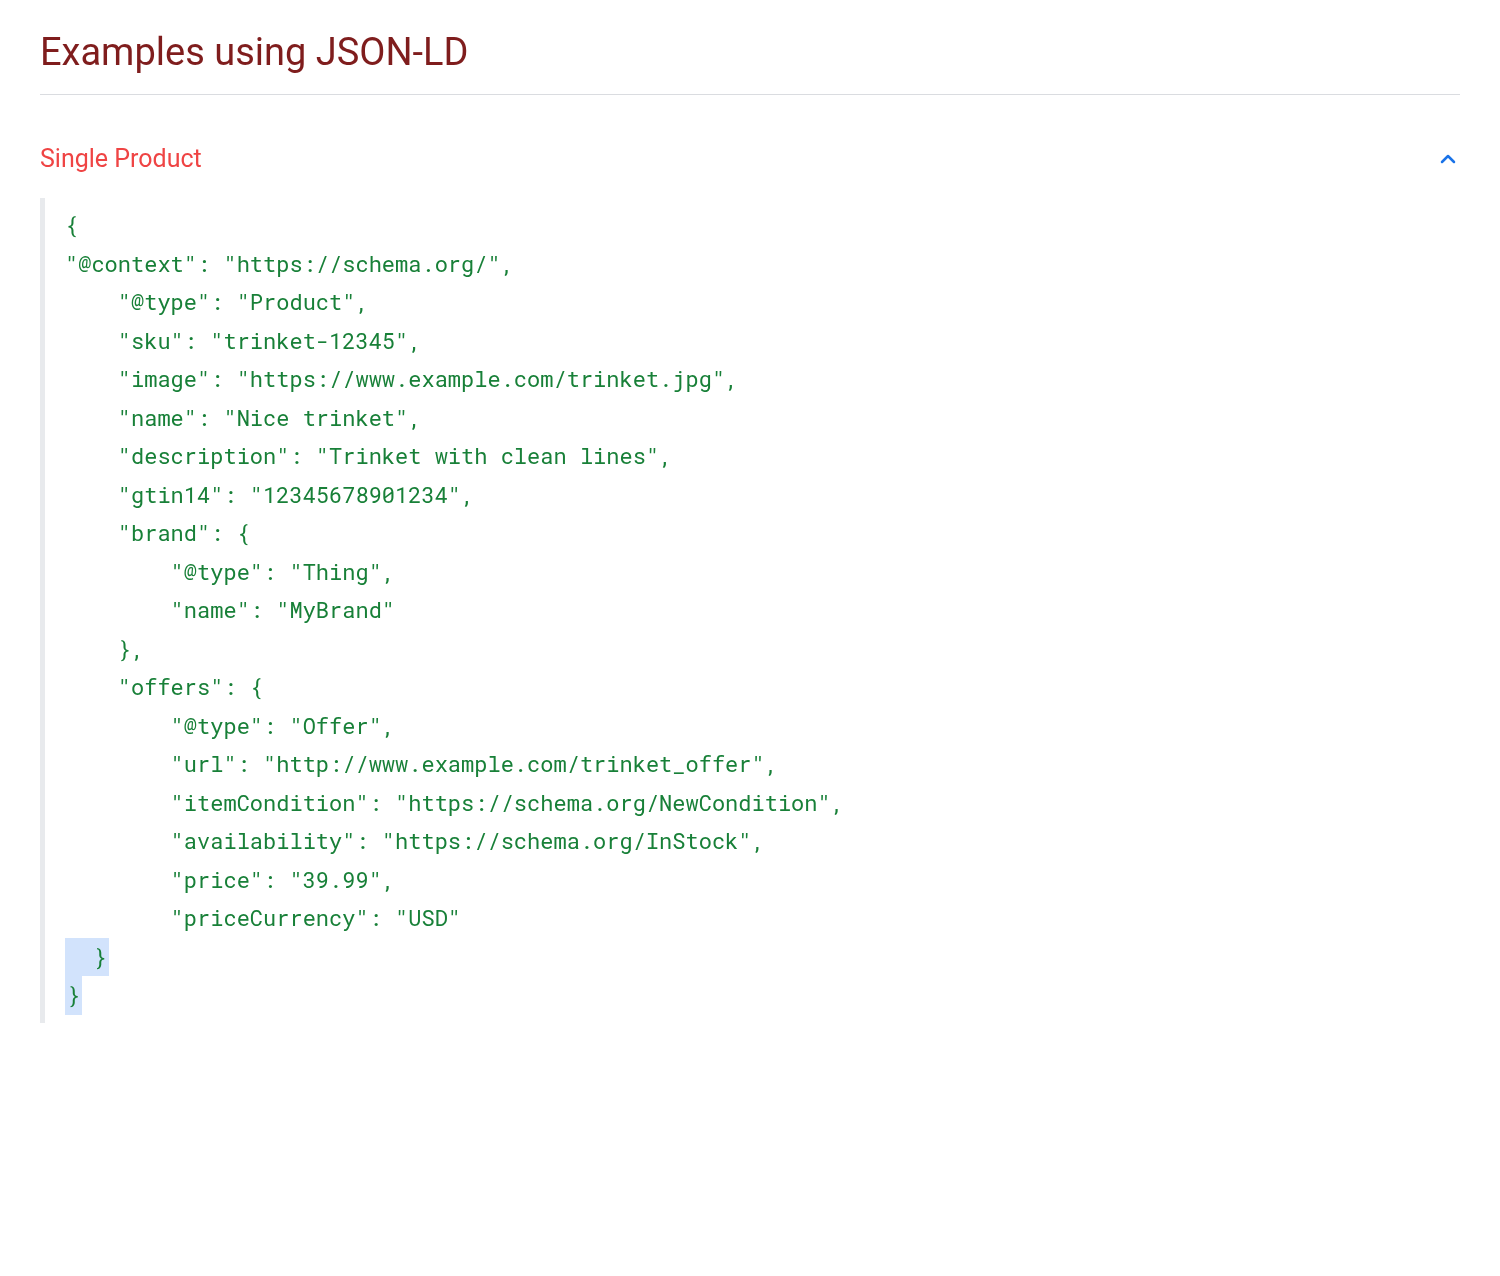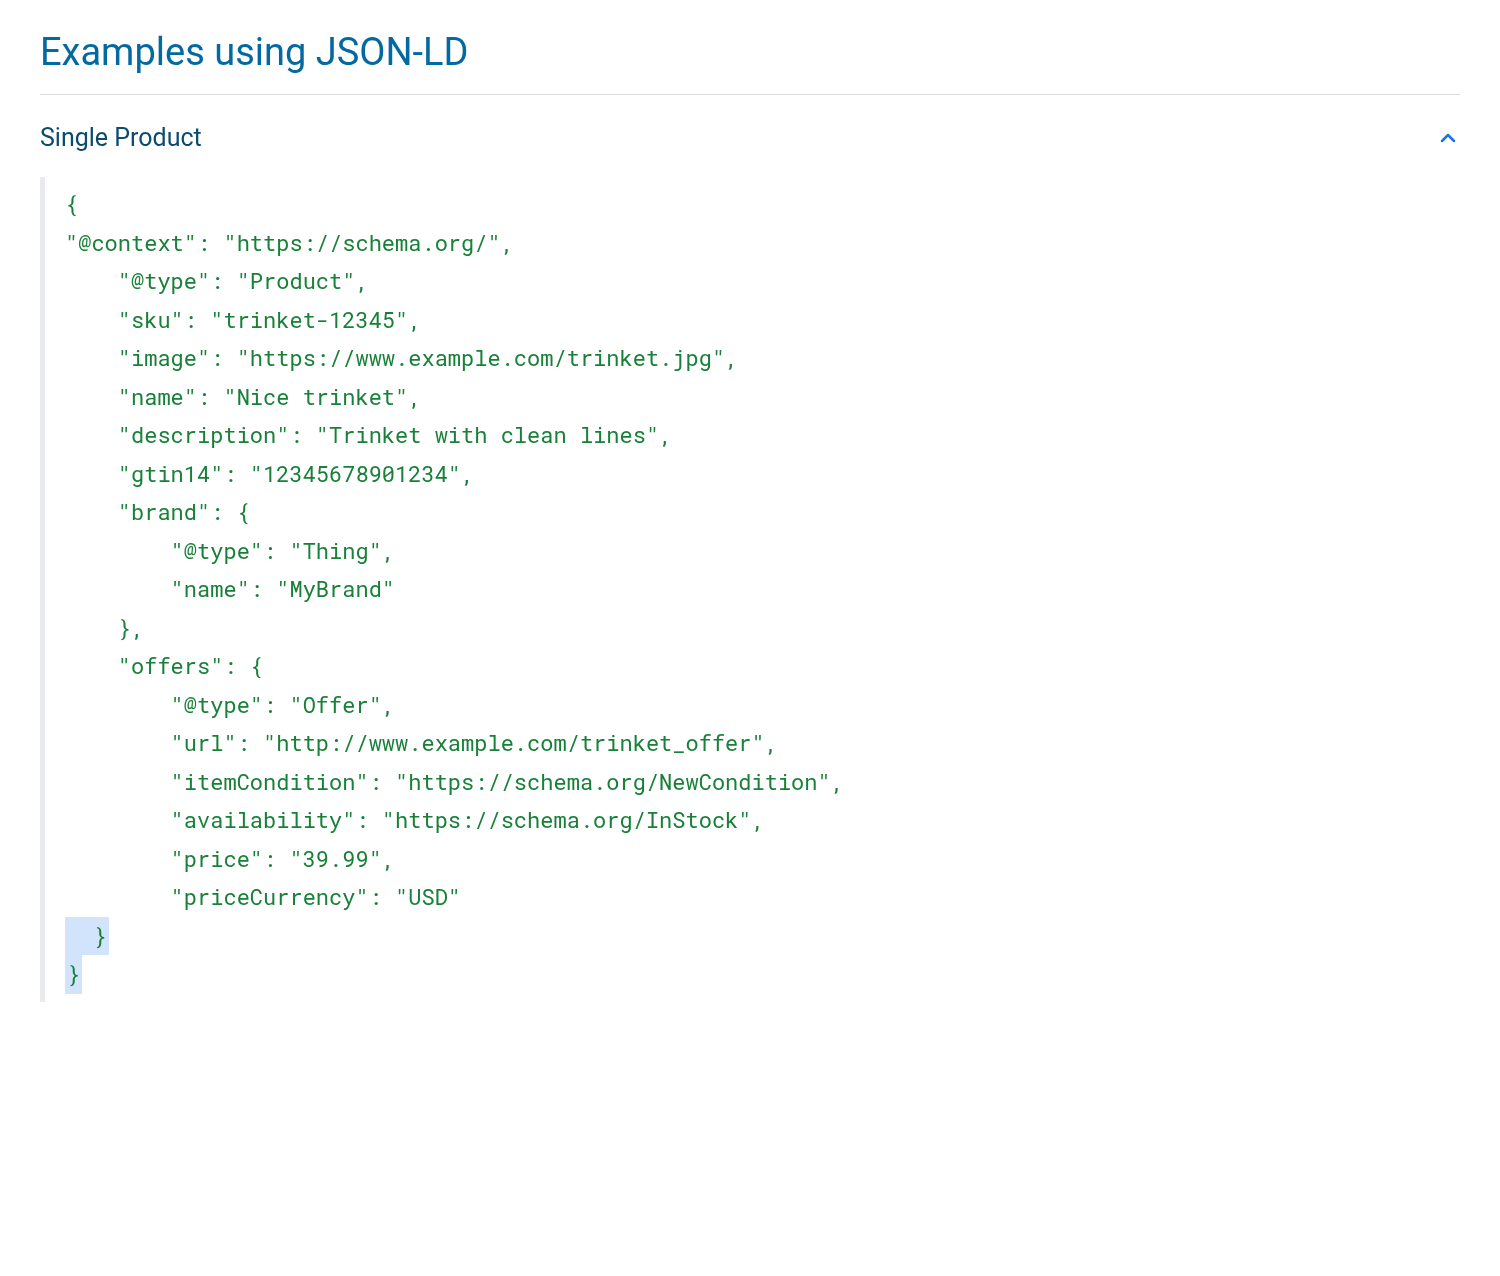--- a/index.html
+++ b/index.html
@@ -8,35 +8,35 @@
       box-sizing: border-box;
     }
     body {
       font-family: 'Google Sans', Roboto, Arial, sans-serif;
       background: #fff;
       padding: 30px 40px;
     }
     .heading {
       font-size: 38px;
       font-weight: 400;
-      color: #0369a1;
+      color: #7f1d1d;
       padding-bottom: 20px;
       border-bottom: 1px solid #dadce0;
-      margin-bottom: 23px;
+      margin-bottom: 44px;
     }
     .accordion-header {
       display: flex;
       justify-content: space-between;
       align-items: center;
       cursor: pointer;
       padding: 5px 0 25px 0;
     }
     .accordion-title {
       font-size: 25px;
-      color: #0c4a6e;
+      color: #ef4444;
       font-weight: 400;
     }
     .chevron {
       color: #1a73e8;
       display: flex;
       align-items: center;
     }
     .chevron svg {
       width: 24px;
       height: 24px;

